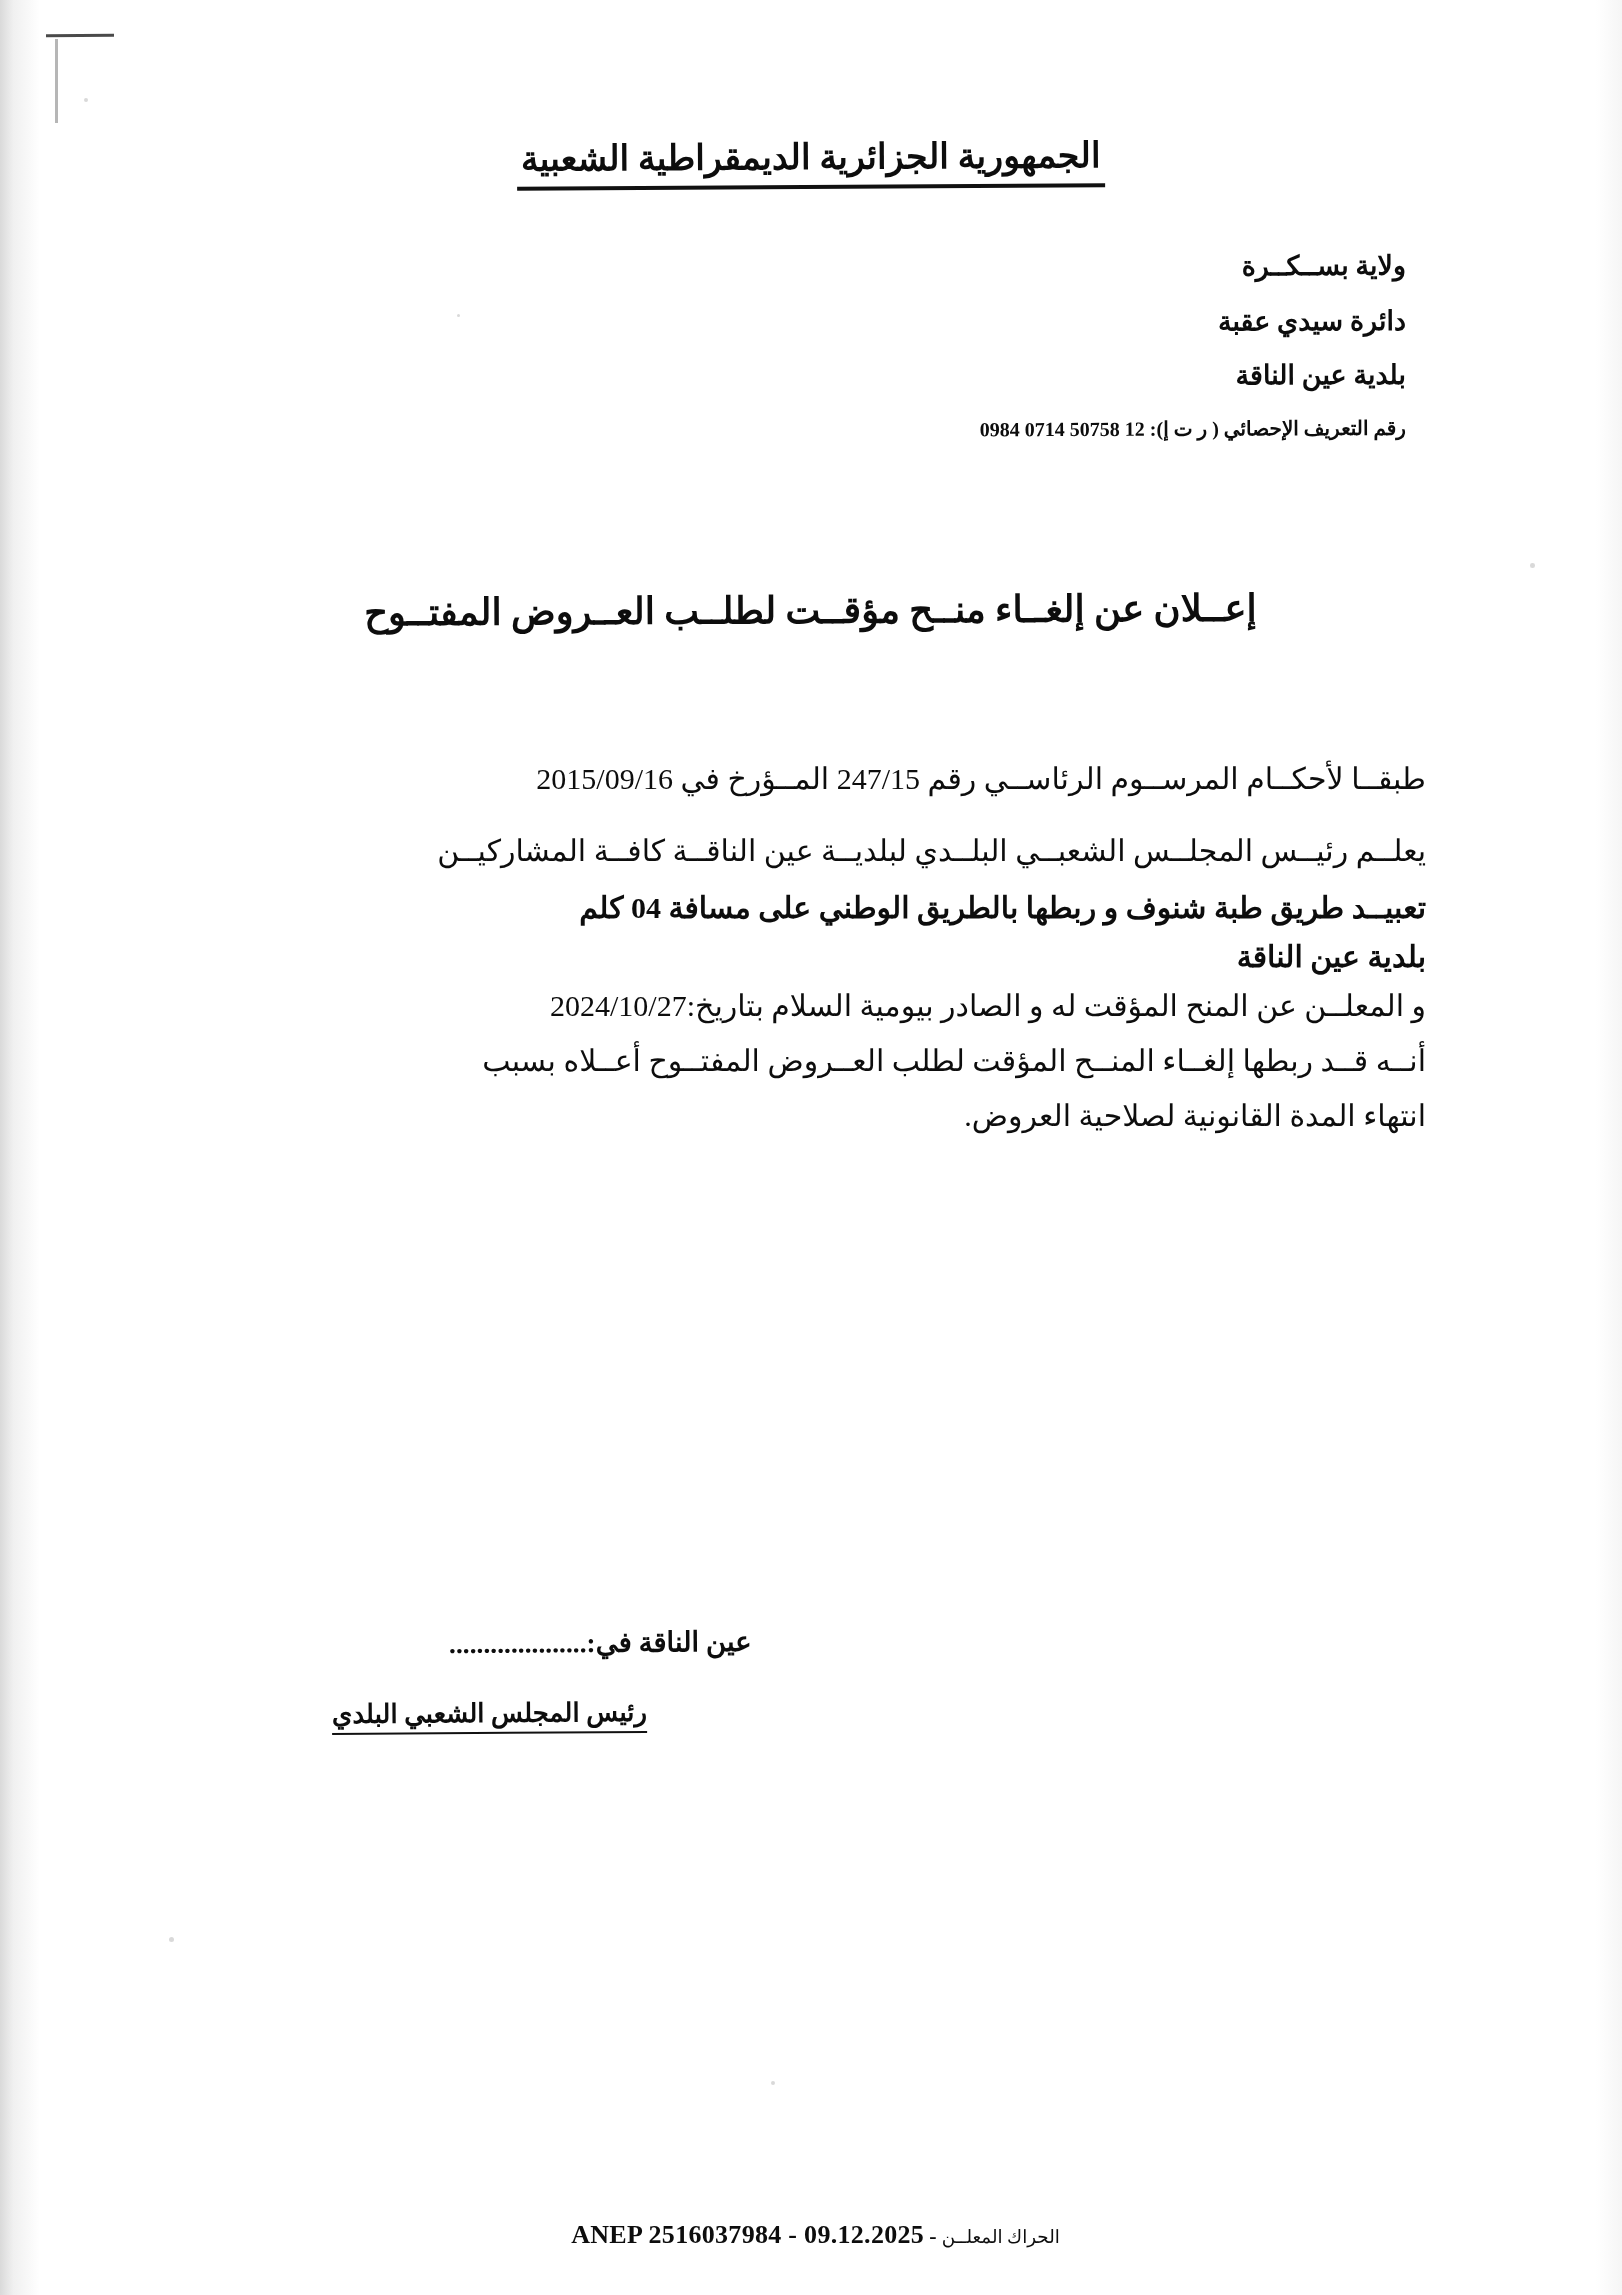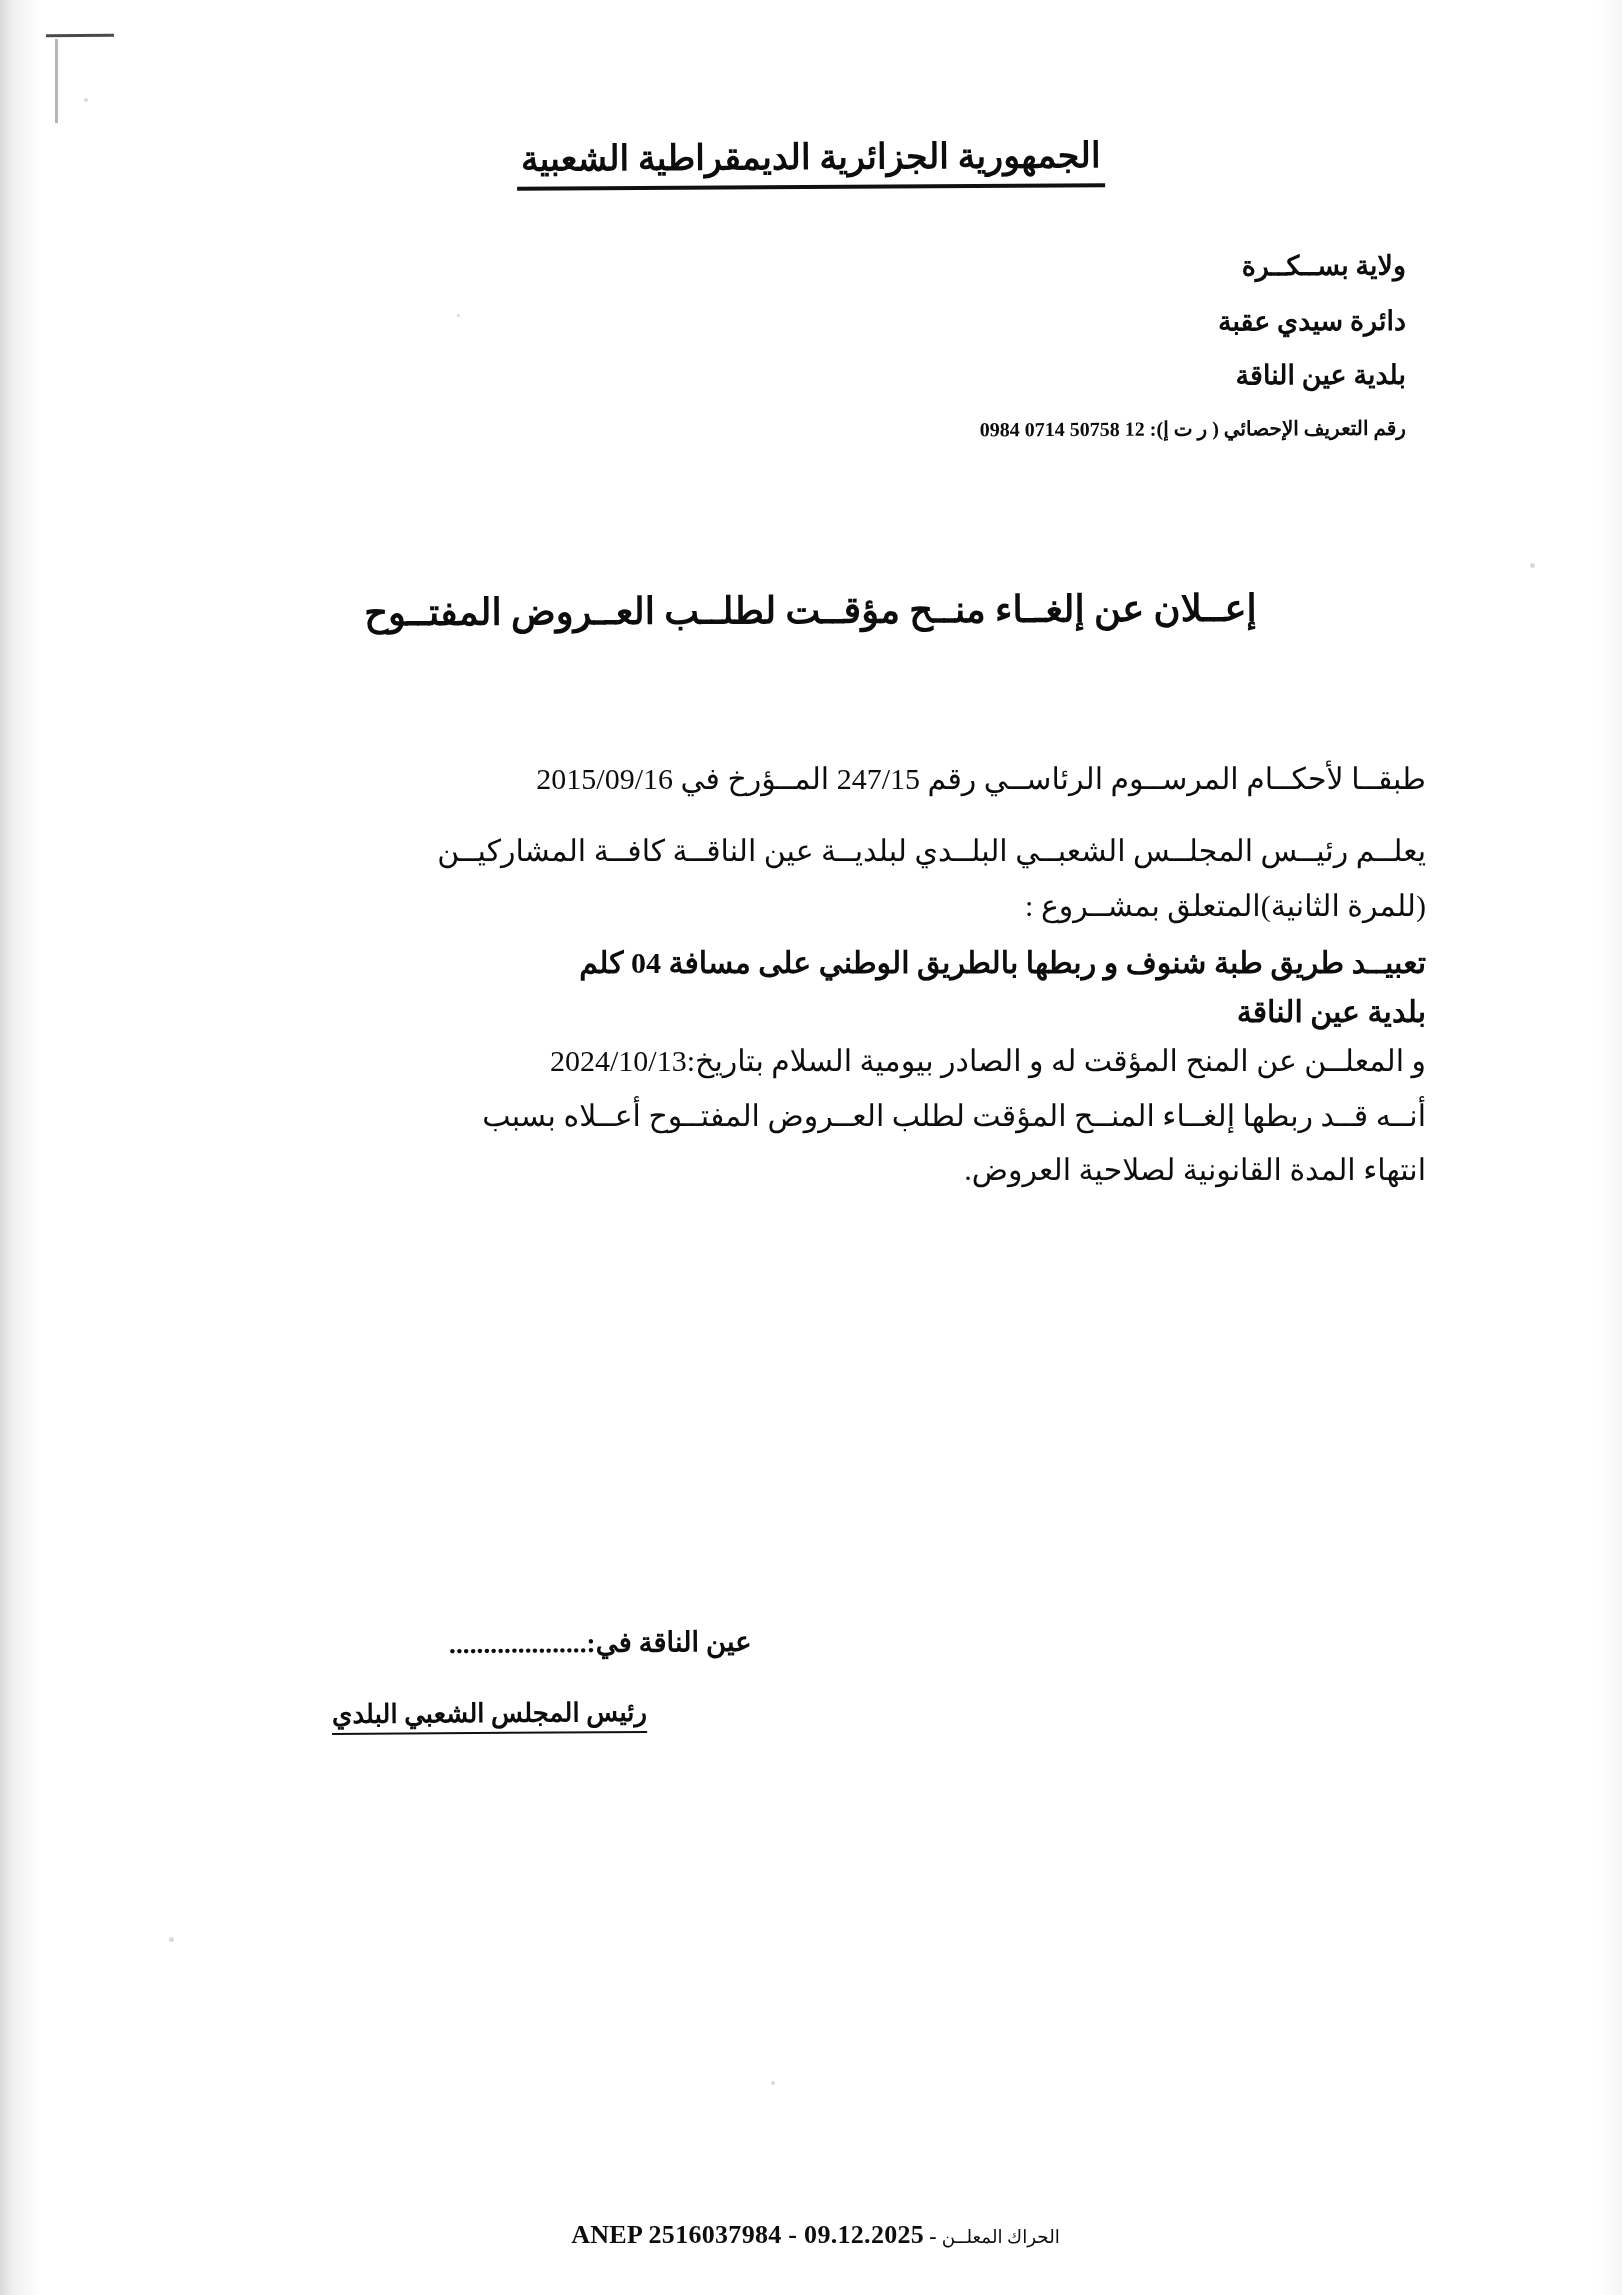--- a/index.html
+++ b/index.html
@@ -233,28 +233,27 @@
 
   <div class="doc-title">إعــلان عن إلغــاء منــح مؤقــت  لطلــب العــروض المفتــوح</div>
 
   <div class="body-block">
 
     <p class="para">طبقــا لأحكــام المرســوم الرئاســي رقم 247/15 المــؤرخ في 2015/09/16</p>
 
     <div class="gap-sm"></div>
 
     <p class="para">يعلــم رئيــس المجلــس الشعبــي البلــدي لبلديــة عين الناقــة كافــة المشاركيــن</p>
-    <p class="para">(للمرة الثانية)المتعلق بمشــروع :</p>
 
     <div class="project-title">
       <span>تعبيــد طريق طبة شنوف و ربطها بالطريق الوطني على مسافة 04 كلم</span>
       <span class="line2">بلدية عين الناقة</span>
     </div>
 
-    <p class="para">و المعلــن عن المنح المؤقت له و الصادر بيومية السلام بتاريخ:2024/10/13</p>
+    <p class="para">و المعلــن عن المنح المؤقت له و الصادر بيومية السلام بتاريخ:2024/10/27</p>
 
     <p class="para">أنــه قــد ربطها إلغــاء المنــح المؤقت لطلب العــروض المفتــوح أعــلاه بسبب</p>
     <p class="para">انتهاء المدة القانونية لصلاحية العروض.</p>
   </div>
 
   <div class="sign-block">
     <div class="sign-place">عين الناقة في:....................</div>
     <div class="sign-role">رئيس المجلس الشعبي البلدي</div>
   </div>
 

